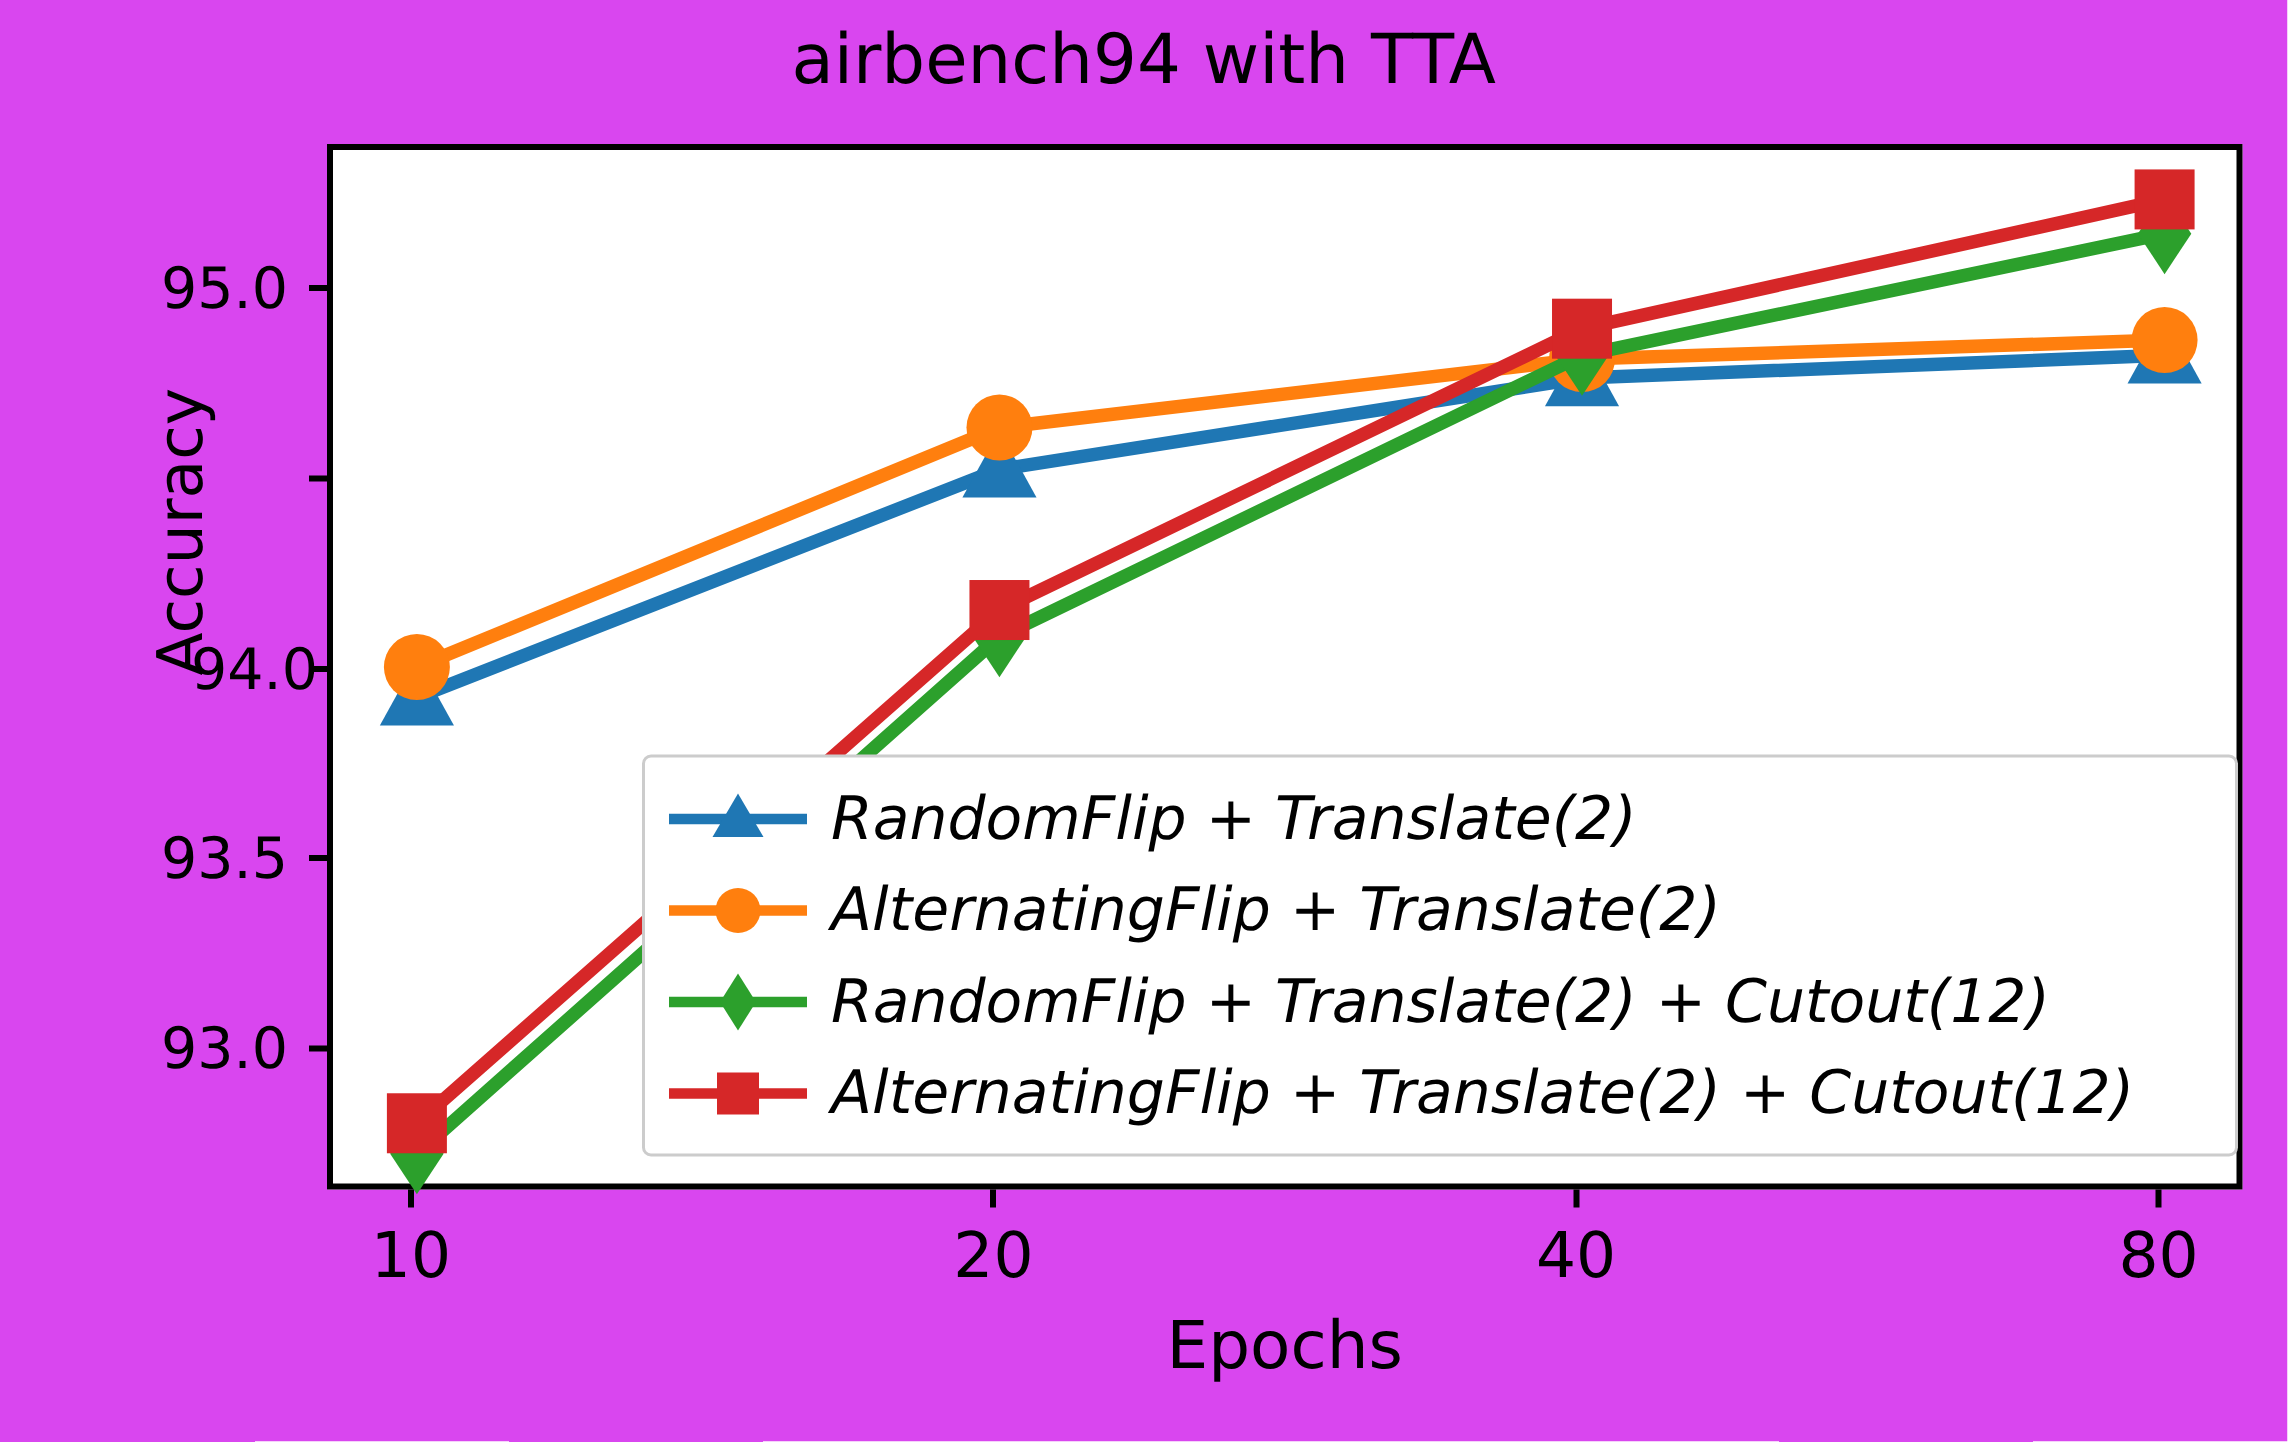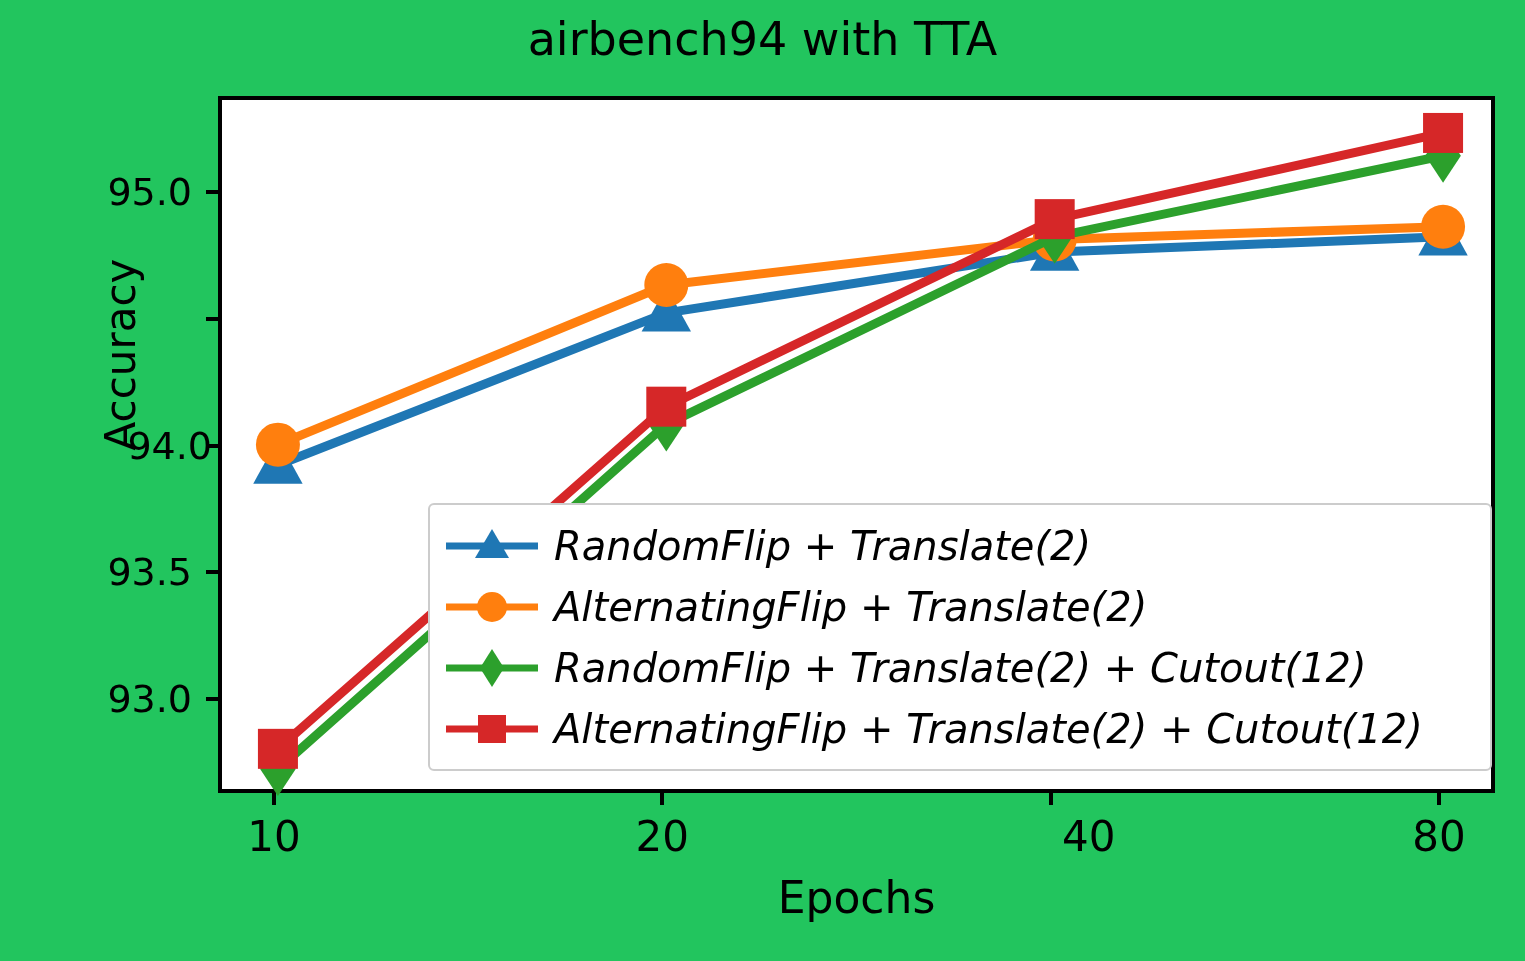--- a/index.html
+++ b/index.html
@@ -4,21 +4,21 @@
 <style>
   html, body {
     margin: 0;
     padding: 0;
     background: #ffffff;
   }
   #figure {
     position: relative;
     width: 1525px;
     height: 961px;
-    background: #22c55e;
+    background: #d946ef;
     font-family: "DejaVu Sans", "Liberation Sans", sans-serif;
     overflow: hidden;
   }
   #chart-title {
     position: absolute;
     left: 0;
     top: 14px;
     width: 1525px;
     text-align: center;
     font-size: 46px;
@@ -213,16 +213,16 @@
     <div class="ytick-mark" style="left: 206px; top: 443.767px;"></div>
     <div class="ytick-label" style="width: 192px; left: 0px; top: 445.767px; padding-left: 20px;">94.0</div>
     <div class="ytick-mark" style="left: 206px; top: 317.04px;"></div>
     <div class="ytick-mark" style="left: 206px; top: 190.313px;"></div>
     <div class="ytick-label" style="width: 192px; left: 0px; top: 192.313px;">95.0</div>
     <div class="xtick-mark" style="left: 271.93px; top: 793px;"></div>
     <div class="xtick-label" style="left: 273.93px;">10</div>
     <div class="xtick-mark" style="left: 660.305px; top: 793px;"></div>
     <div class="xtick-label" style="left: 662.305px;">20</div>
     <div class="xtick-mark" style="left: 1048.68px; top: 793px;"></div>
-    <div class="xtick-label" style="left: 1050.68px; margin-left: 38px;">40</div>
+    <div class="xtick-label" style="left: 1050.68px;">40</div>
     <div class="xtick-mark" style="left: 1437.06px; top: 793px;"></div>
     <div class="xtick-label" style="left: 1439.06px;">80</div>
   </div>
 
 </body></html>

